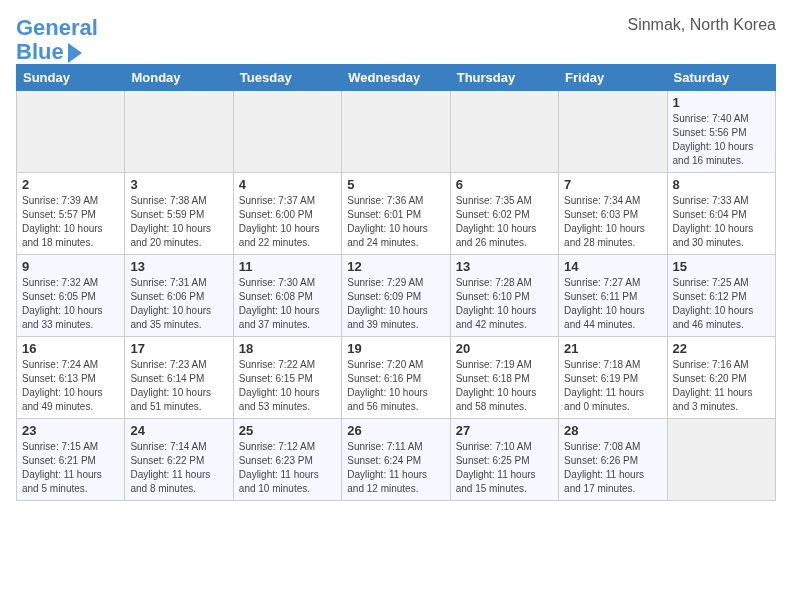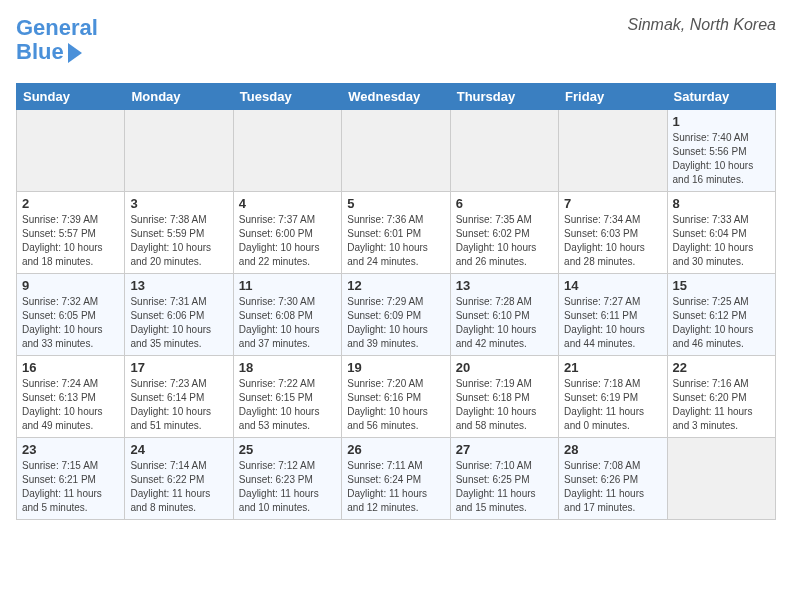--- a/index.html
+++ b/index.html
@@ -7,21 +7,21 @@
       font-family: Arial, sans-serif;
       background: #fff;
       width: 792px;
       min-height: 612px;
       padding: 16px;
     }
     .header {
       display: flex;
       align-items: flex-start;
       justify-content: space-between;
-      margin-bottom: 19px;
+      margin-bottom: 0;
     }
     .logo {
       display: flex;
       align-items: center;
     }
     .logo-text {
       font-size: 22px;
       font-weight: bold;
       color: #333;
       line-height: 1.1;
@@ -42,21 +42,20 @@
       text-align: right;
     }
     .month-title {
       font-size: 36px;
       font-weight: bold;
       color: #333;
     }
     .location {
       font-size: 16px;
       color: #555;
-      font-style: italic;
     }
     .calendar {
       width: 100%;
       border-collapse: collapse;
     }
     .calendar th {
       background-color: #3a7fc1;
       color: #fff;
       text-align: left;
       padding: 5px 6px;

